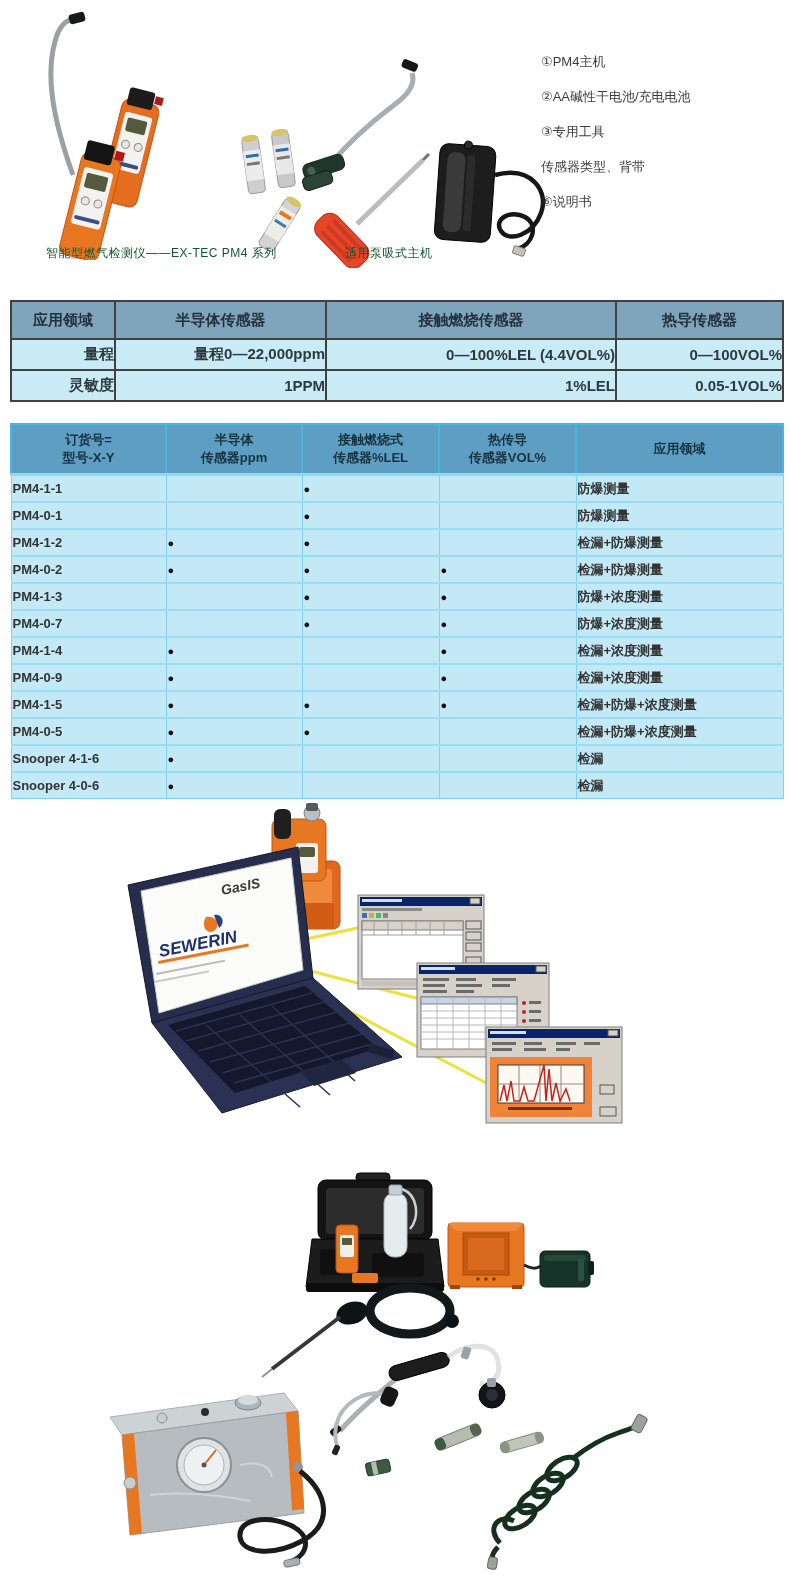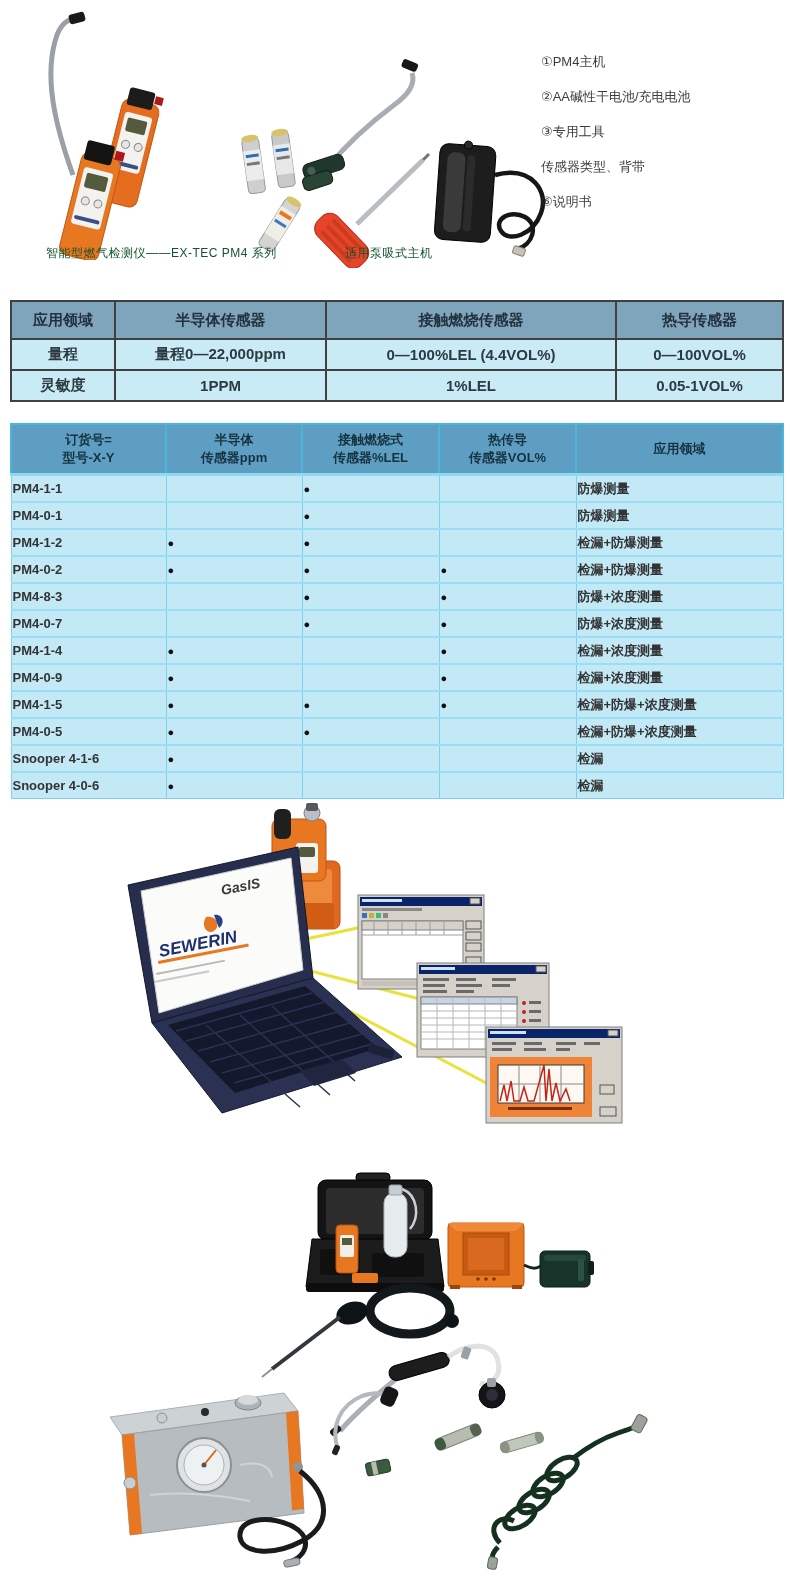--- a/index.html
+++ b/index.html
@@ -13,21 +13,21 @@
 
   
   .caption{position:absolute;top:245px;font-size:12px;font-weight:400;color:#14532d;letter-spacing:.5px;white-space:nowrap;}
   .caption-left{left:46px;}
   .caption-right{left:345px;}
 
   
   table.sensor{position:absolute;left:10px;top:300px;width:772px;border-collapse:collapse;table-layout:fixed;}
   table.sensor th,table.sensor td{border:2px solid #404040;text-align:center;padding:0;}
   table.sensor th{background:#7fa5bd;height:36px;font-size:15px;font-weight:700;color:#22313c;}
-  table.sensor td{background:#c9ebf5;height:29px;font-size:15px;font-weight:700;color:#2e3a42;}
+  table.sensor td{background:#c9ebf5;height:29px;font-size:15px;font-weight:700;color:#2e3a42;text-align:right;}
 
   
   table.order{position:absolute;left:10px;top:423px;width:772px;border-collapse:collapse;table-layout:fixed;}
   table.order th{background:#5f9ec3;color:#16323f;font-size:13px;font-weight:700;height:46px;
                  line-height:1.4;white-space:pre-line;text-align:center;
                  border:2px solid #49b6dd;border-bottom:3px solid #8fd9f2;}
   table.order td{background:#c4e9f6;height:23px;font-size:13px;text-align:left;color:#333;
                  border:1px solid #7ed2ef;border-top:2px solid #9adef4;font-weight:600;}
   table.order td.dotcell{font-size:11px;color:#101010;}
 </style>
@@ -206,21 +206,21 @@
           <td>检漏+防爆测量</td>
         </tr>
         <tr>
           <td>PM4-0-2</td>
           <td class="dotcell">●</td>
           <td class="dotcell">●</td>
           <td class="dotcell">●</td>
           <td>检漏+防爆测量</td>
         </tr>
         <tr>
-          <td>PM4-8-3</td>
+          <td>PM4-1-3</td>
           <td class="dotcell"></td>
           <td class="dotcell">●</td>
           <td class="dotcell">●</td>
           <td>防爆+浓度测量</td>
         </tr>
         <tr>
           <td>PM4-0-7</td>
           <td class="dotcell"></td>
           <td class="dotcell">●</td>
           <td class="dotcell">●</td>

